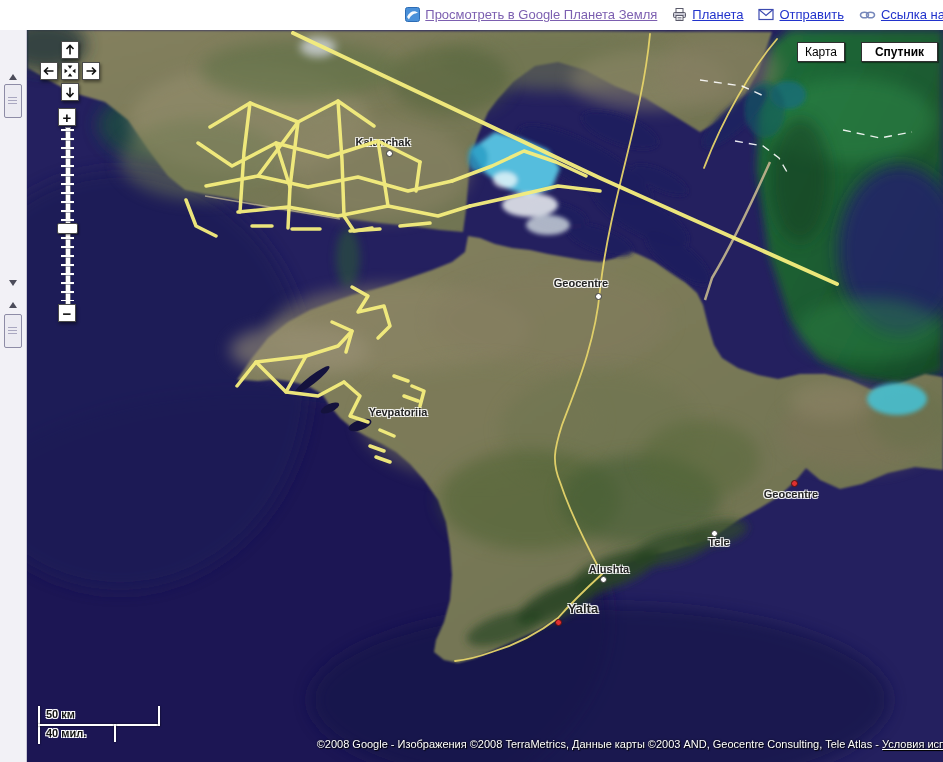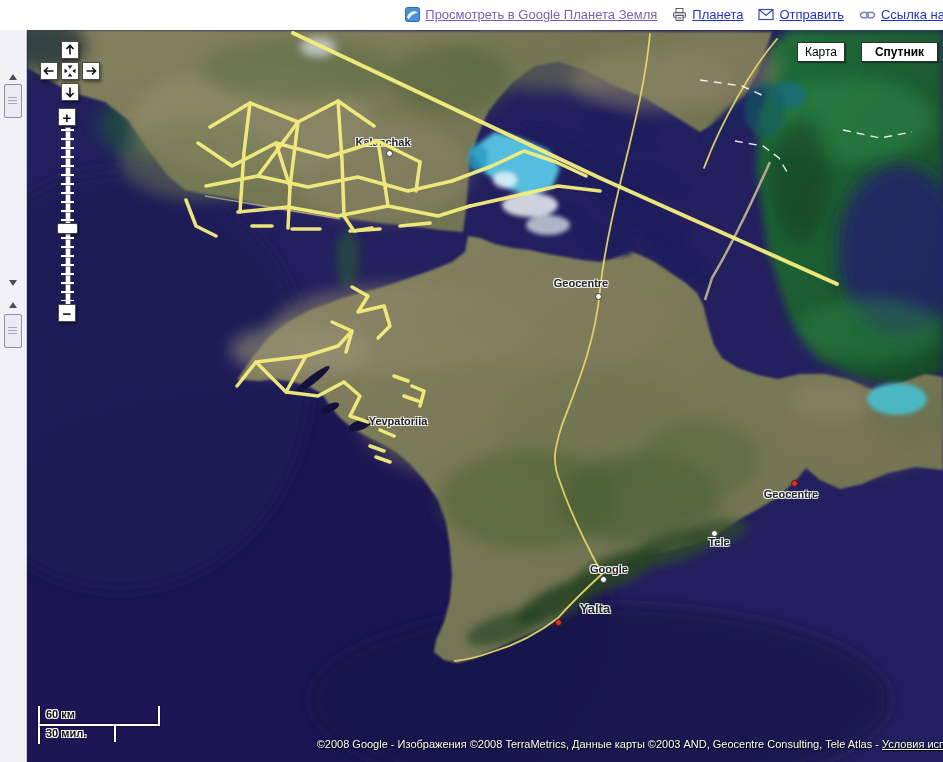--- a/index.html
+++ b/index.html
@@ -254,32 +254,32 @@
       <path d="M843,130 L880,138 L912,132"></path>
     </g>
   </svg>
 
   <div class="city-label" style="left:383px;top:136px">Kalanchak</div>
   <div class="city-dot" style="left:386px;top:150px"></div>
 
   <div class="city-label" style="left:581px;top:277px">Geocentre</div>
   <div class="city-dot" style="left:595px;top:293px"></div>
 
-  <div class="city-label" style="left:398px;top:415px">Yevpatoriia</div>
+  <div class="city-label" style="left:398px;top:406px">Yevpatoriia</div>
 
   <div class="city-label" style="left:791px;top:488px">Geocentre</div>
   <div class="city-dot red" style="left:791px;top:480px"></div>
 
   <div class="city-label" style="left:719px;top:536px">Tele</div>
   <div class="city-dot" style="left:711px;top:530px"></div>
 
-  <div class="city-label" style="left:609px;top:563px">Google</div>
+  <div class="city-label" style="left:609px;top:563px">Alushta</div>
   <div class="city-dot" style="left:600px;top:576px"></div>
 
-  <div class="city-label big" style="left:595px;top:601px">Yalta</div>
+  <div class="city-label big" style="left:583px;top:601px">Yalta</div>
   <div class="city-dot red" style="left:555px;top:619px"></div>
 
   <svg id="track-overlay" viewBox="27 30 916 732" preserveAspectRatio="none">
     <g fill="none" stroke="#f4ed7d" stroke-width="3.5" stroke-linecap="round" stroke-linejoin="round" opacity="0.96">
       <path d="M293,33 L600,178 L837,284" stroke-width="4"></path>
       <path d="M210,127 L250,103 298,122 338,101 374,126"></path>
       <path d="M198,143 L232,166 276,143 328,157 378,141 420,162"></path>
       <path d="M206,186 L258,176 308,187 358,177 408,191 452,181"></path>
       <path d="M238,212 L288,207 338,216 388,206 438,216 470,206"></path>
       <path d="M250,103 L244,152 240,212"></path>
@@ -341,20 +341,20 @@
     <span class="zoom-glyph">−</span>
   </div>
 
   <div class="maptype-btn" style="left:797px;width:48px">Карта</div>
   <div class="maptype-btn selected" style="left:861px;width:77px">Спутник</div>
 
   <div class="scale-line" style="left:38px;top:706px;width:2px;height:38px"></div>
   <div class="scale-line" style="left:38px;top:724px;width:122px;height:2px"></div>
   <div class="scale-line" style="left:158px;top:706px;width:2px;height:20px"></div>
   <div class="scale-line" style="left:114px;top:724px;width:2px;height:18px"></div>
-  <div class="scale-text" style="left:46px;top:708px">60 км</div>
-  <div class="scale-text" style="left:46px;top:727px">30 мил.</div>
+  <div class="scale-text" style="left:46px;top:708px">50 км</div>
+  <div class="scale-text" style="left:46px;top:727px">40 мил.</div>
 
   <div id="attribution">
     <span>©2008 Google - Изображения ©2008 TerraMetrics, Данные карты ©2003 AND, Geocentre Consulting, Tele Atlas - </span><a>Условия исп</a>
   </div>
 
 </div>
 
 </body></html>

